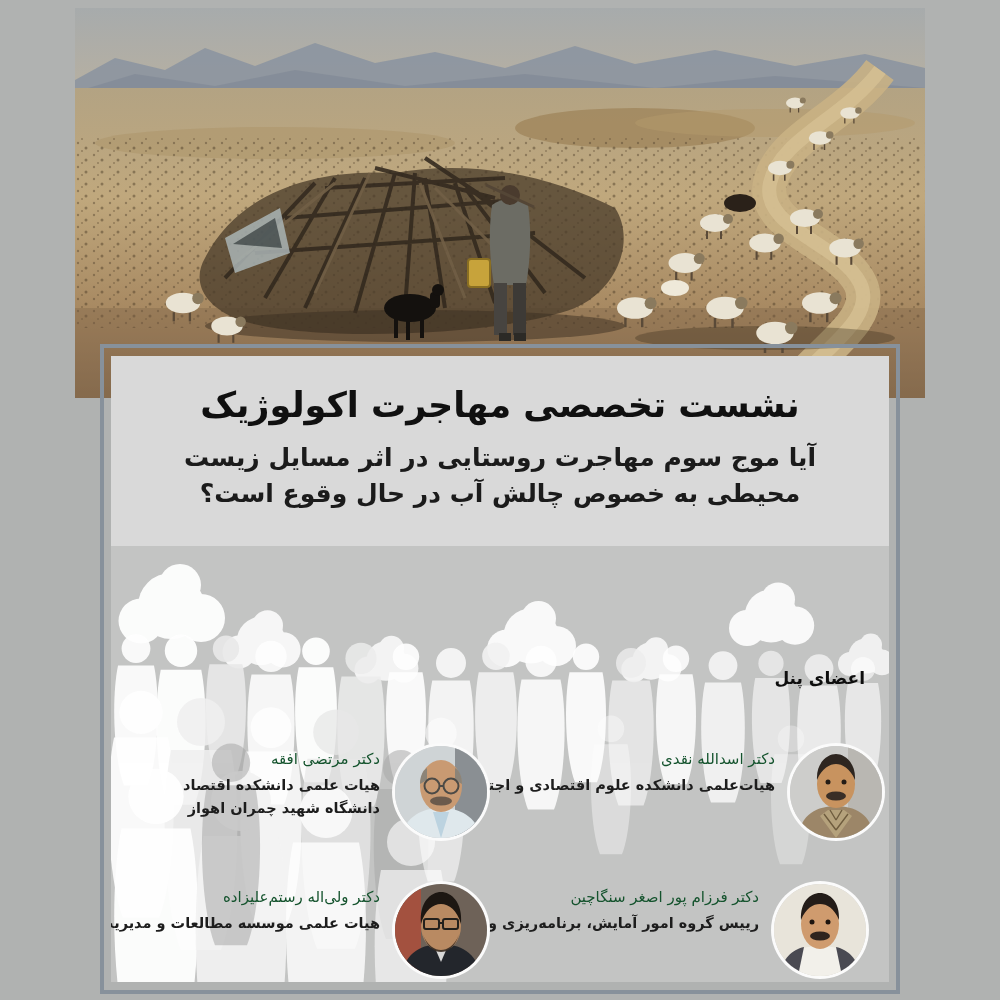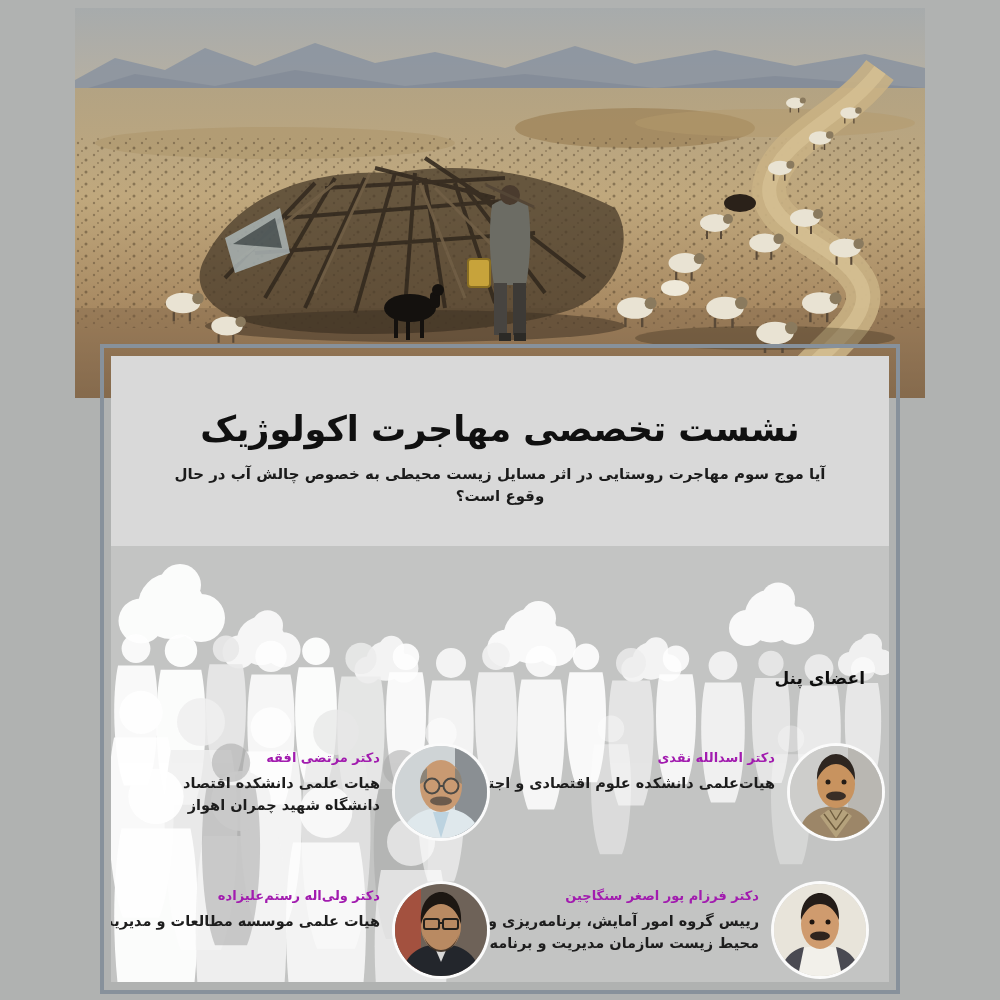--- a/index.html
+++ b/index.html
@@ -21,29 +21,29 @@
     box-sizing:border-box;border:4px solid #87919b;background:transparent;
     z-index:2;
   }
   .card-panel{
     position:absolute;left:111px;top:356px;width:778px;height:626px;
     z-index:3;display:flex;flex-direction:column;
   }
   .title-section{
     height:190px;background:#d9d9d9;flex:0 0 auto;
     display:flex;flex-direction:column;align-items:center;justify-content:flex-start;
-    padding-top:52px;box-sizing:border-box;
+    padding-top:28px;box-sizing:border-box;
   }
   .event-title{
     font-size:35px;font-weight:bold;color:#101010;letter-spacing:-.5px;
     line-height:1.2;text-align:center;
   }
   .event-subtitle{
     margin-top:14px;max-width:670px;
-    font-size:15px;font-weight:bold;color:#1b1b1b;
+    font-size:25px;font-weight:bold;color:#1b1b1b;
     text-align:center;line-height:1.45;
   }
   .crowd-section{
     position:relative;flex:1 1 auto;background:#c3c4c3;overflow:hidden;
   }
   .crowd-art{position:absolute;inset:0;z-index:1;}
   .panel-heading{
     position:absolute;top:122px;right:24px;z-index:3;
     font-size:17px;font-weight:bold;color:#0e0e0e;
   }
@@ -52,21 +52,21 @@
     position:absolute;z-index:3;display:flex;align-items:flex-start;
   }
   .member .avatar{
     flex:0 0 auto;width:92px;height:92px;border-radius:50%;
     border:3px solid rgba(255,255,255,.9);overflow:hidden;
     margin-left:12px;background:#cfcfcf;
   }
   .member .avatar svg{display:block;width:100%;height:100%;}
   .member .mtext{padding-top:6px;text-align:right;}
   .member .mname{
-    font-size:13px;font-weight:bold;color:#a21caf;line-height:1.35;
+    font-size:15px;font-weight:normal;color:#14532d;line-height:1.35;
     margin-bottom:5px;white-space:nowrap;
   }
   .member .mline{
     font-size:14.5px;font-weight:bold;color:#1d1d1d;line-height:1.55;
     white-space:nowrap;
   }
   .m-naqdi    {top:197px;right:4px;}
   .m-afqeh    {top:197px;right:399px;}
   .m-sangachin{top:335px;right:20px;}
   .m-rostam   {top:335px;right:399px;}
@@ -288,21 +288,20 @@
           <ellipse cx="46" cy="40" rx="19" ry="25" fill="#cf9b6e"></ellipse>
           <path d="M27,36 C26,18 36,9 46,9 C56,9 66,18 65,36 C60,24 53,20 46,20 C39,20 32,24 27,36 Z" fill="#231c18"></path>
           <ellipse cx="46" cy="52" rx="10" ry="4.5" fill="#2f241e"></ellipse>
           <circle cx="38" cy="38" r="2.5" fill="#1c140f"></circle>
           <circle cx="54" cy="38" r="2.5" fill="#1c140f"></circle>
         </svg>
       </div>
       <div class="mtext">
         <div class="mname">دکتر فرزام پور اصغر سنگاچین</div>
         <div class="mline">رییس گروه امور آمایش، برنامه‌ریزی و</div>
-        <div class="mline">محیط زیست سازمان مدیریت و برنامه</div>
       </div>
     </div>
 
     <div class="member m-rostam">
       <div class="avatar">
         <svg viewBox="0 0 92 92">
           <rect width="92" height="92" fill="#6e6258"></rect>
           <rect width="26" height="92" fill="#a3513f"></rect>
           <path d="M6,92 C10,68 28,60 46,60 C64,60 82,68 86,92 Z" fill="#23262c"></path>
           <path d="M40,64 L46,78 L52,64 Z" fill="#d8d8d8"></path>

